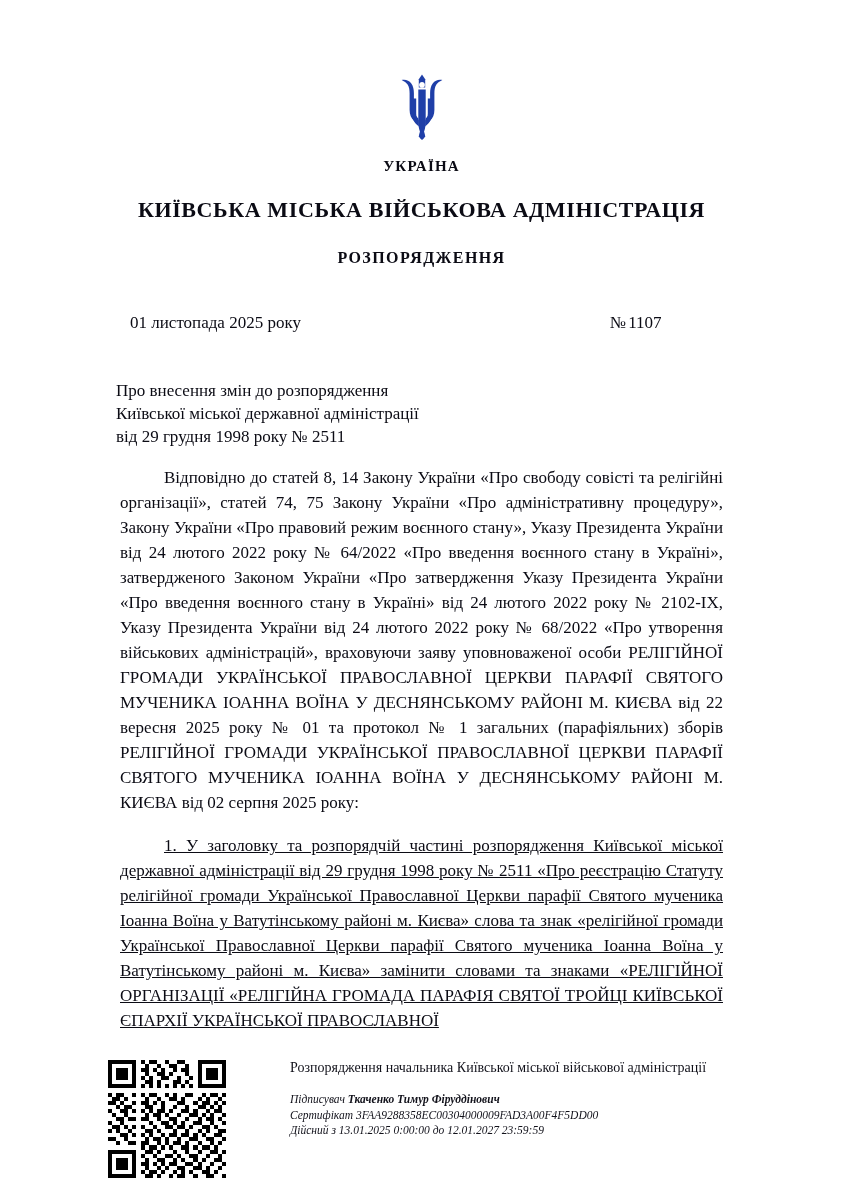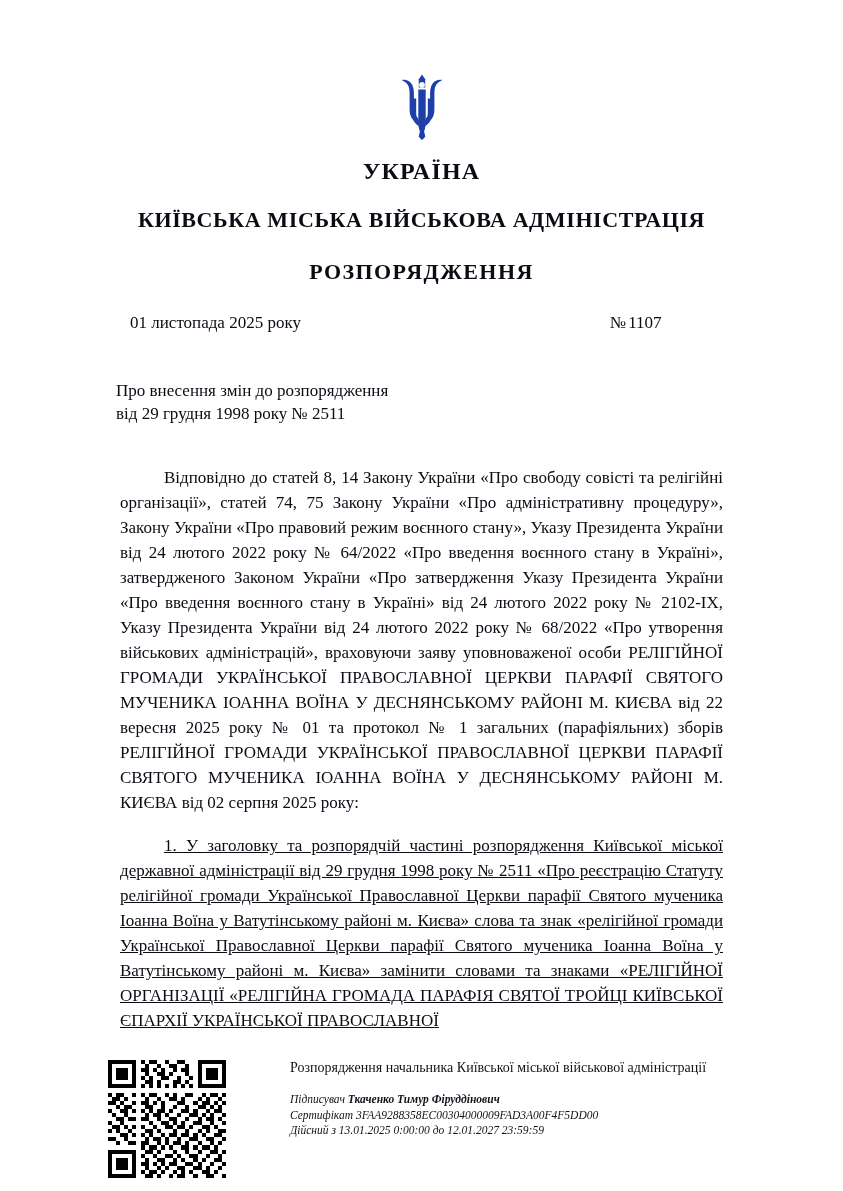--- a/index.html
+++ b/index.html
@@ -34,33 +34,33 @@
 
   
   .heading-block {
     position: absolute;
     top: 158px;
     left: 0;
     width: 100%;
     text-align: center;
   }
   .h-country {
-    font-size: 24px;
+    font-size: 15px;
     font-weight: bold;
     letter-spacing: 1.2px;
     margin: 0 0 22px 0;
   }
   .h-admin {
     font-size: 22px;
     font-weight: bold;
     letter-spacing: 0.6px;
     margin: 0 0 26px 0;
   }
   .h-doctype {
-    font-size: 22px;
+    font-size: 16px;
     font-weight: bold;
     letter-spacing: 1.4px;
     margin: 0;
   }
 
   
   .meta-row {
     position: absolute;
     top: 313px;
     left: 120px;
@@ -180,20 +180,21 @@
 
   <div class="meta-row">
     <span class="meta-date">01 листопада 2025 року</span>
     <span class="meta-num">
       <span class="num-sign">№</span><span class="num-value">1107</span>
     </span>
   </div>
 
   <div class="subject">
     <div>Про внесення змін до розпорядження</div>
+    <div>Київської міської державної адміністрації</div>
     <div>від 29 грудня 1998 року № 2511</div>
   </div>
 
   <div class="body">
     <p>Відповідно до статей 8, 14 Закону України «Про свободу совісті та релігійні організації», статей 74, 75 Закону України «Про адміністративну процедуру», Закону України «Про правовий режим воєнного стану», Указу Президента України від 24 лютого 2022 року № 64/2022 «Про введення воєнного стану в Україні», затвердженого Законом України «Про затвердження Указу Президента України «Про введення воєнного стану в Україні» від 24 лютого 2022 року № 2102-IX, Указу Президента України від 24 лютого 2022 року № 68/2022 «Про утворення військових адміністрацій», враховуючи заяву уповноваженої особи РЕЛІГІЙНОЇ ГРОМАДИ УКРАЇНСЬКОЇ ПРАВОСЛАВНОЇ ЦЕРКВИ ПАРАФІЇ СВЯТОГО МУЧЕНИКА ІОАННА ВОЇНА У ДЕСНЯНСЬКОМУ РАЙОНІ М. КИЄВА від 22 вересня 2025 року № 01 та протокол № 1 загальних (парафіяльних) зборів РЕЛІГІЙНОЇ ГРОМАДИ УКРАЇНСЬКОЇ ПРАВОСЛАВНОЇ ЦЕРКВИ ПАРАФІЇ СВЯТОГО МУЧЕНИКА ІОАННА ВОЇНА У ДЕСНЯНСЬКОМУ РАЙОНІ М. КИЄВА від 02 серпня 2025 року:</p>
     <p>1. У заголовку та розпорядчій частині розпорядження Київської міської державної адміністрації від 29 грудня 1998 року № 2511 «Про реєстрацію Статуту релігійної громади Української Православної Церкви парафії Святого мученика Іоанна Воїна у Ватутінському районі м. Києва» слова та знак «релігійної громади Української Православної Церкви парафії Святого мученика Іоанна Воїна у Ватутінському районі м. Києва» замінити словами та знаками «РЕЛІГІЙНОЇ ОРГАНІЗАЦІЇ «РЕЛІГІЙНА ГРОМАДА ПАРАФІЯ СВЯТОЇ ТРОЙЦІ КИЇВСЬКОЇ ЄПАРХІЇ УКРАЇНСЬКОЇ ПРАВОСЛАВНОЇ</p>
   </div>
 
   <div class="footer">
     <div class="qr">

